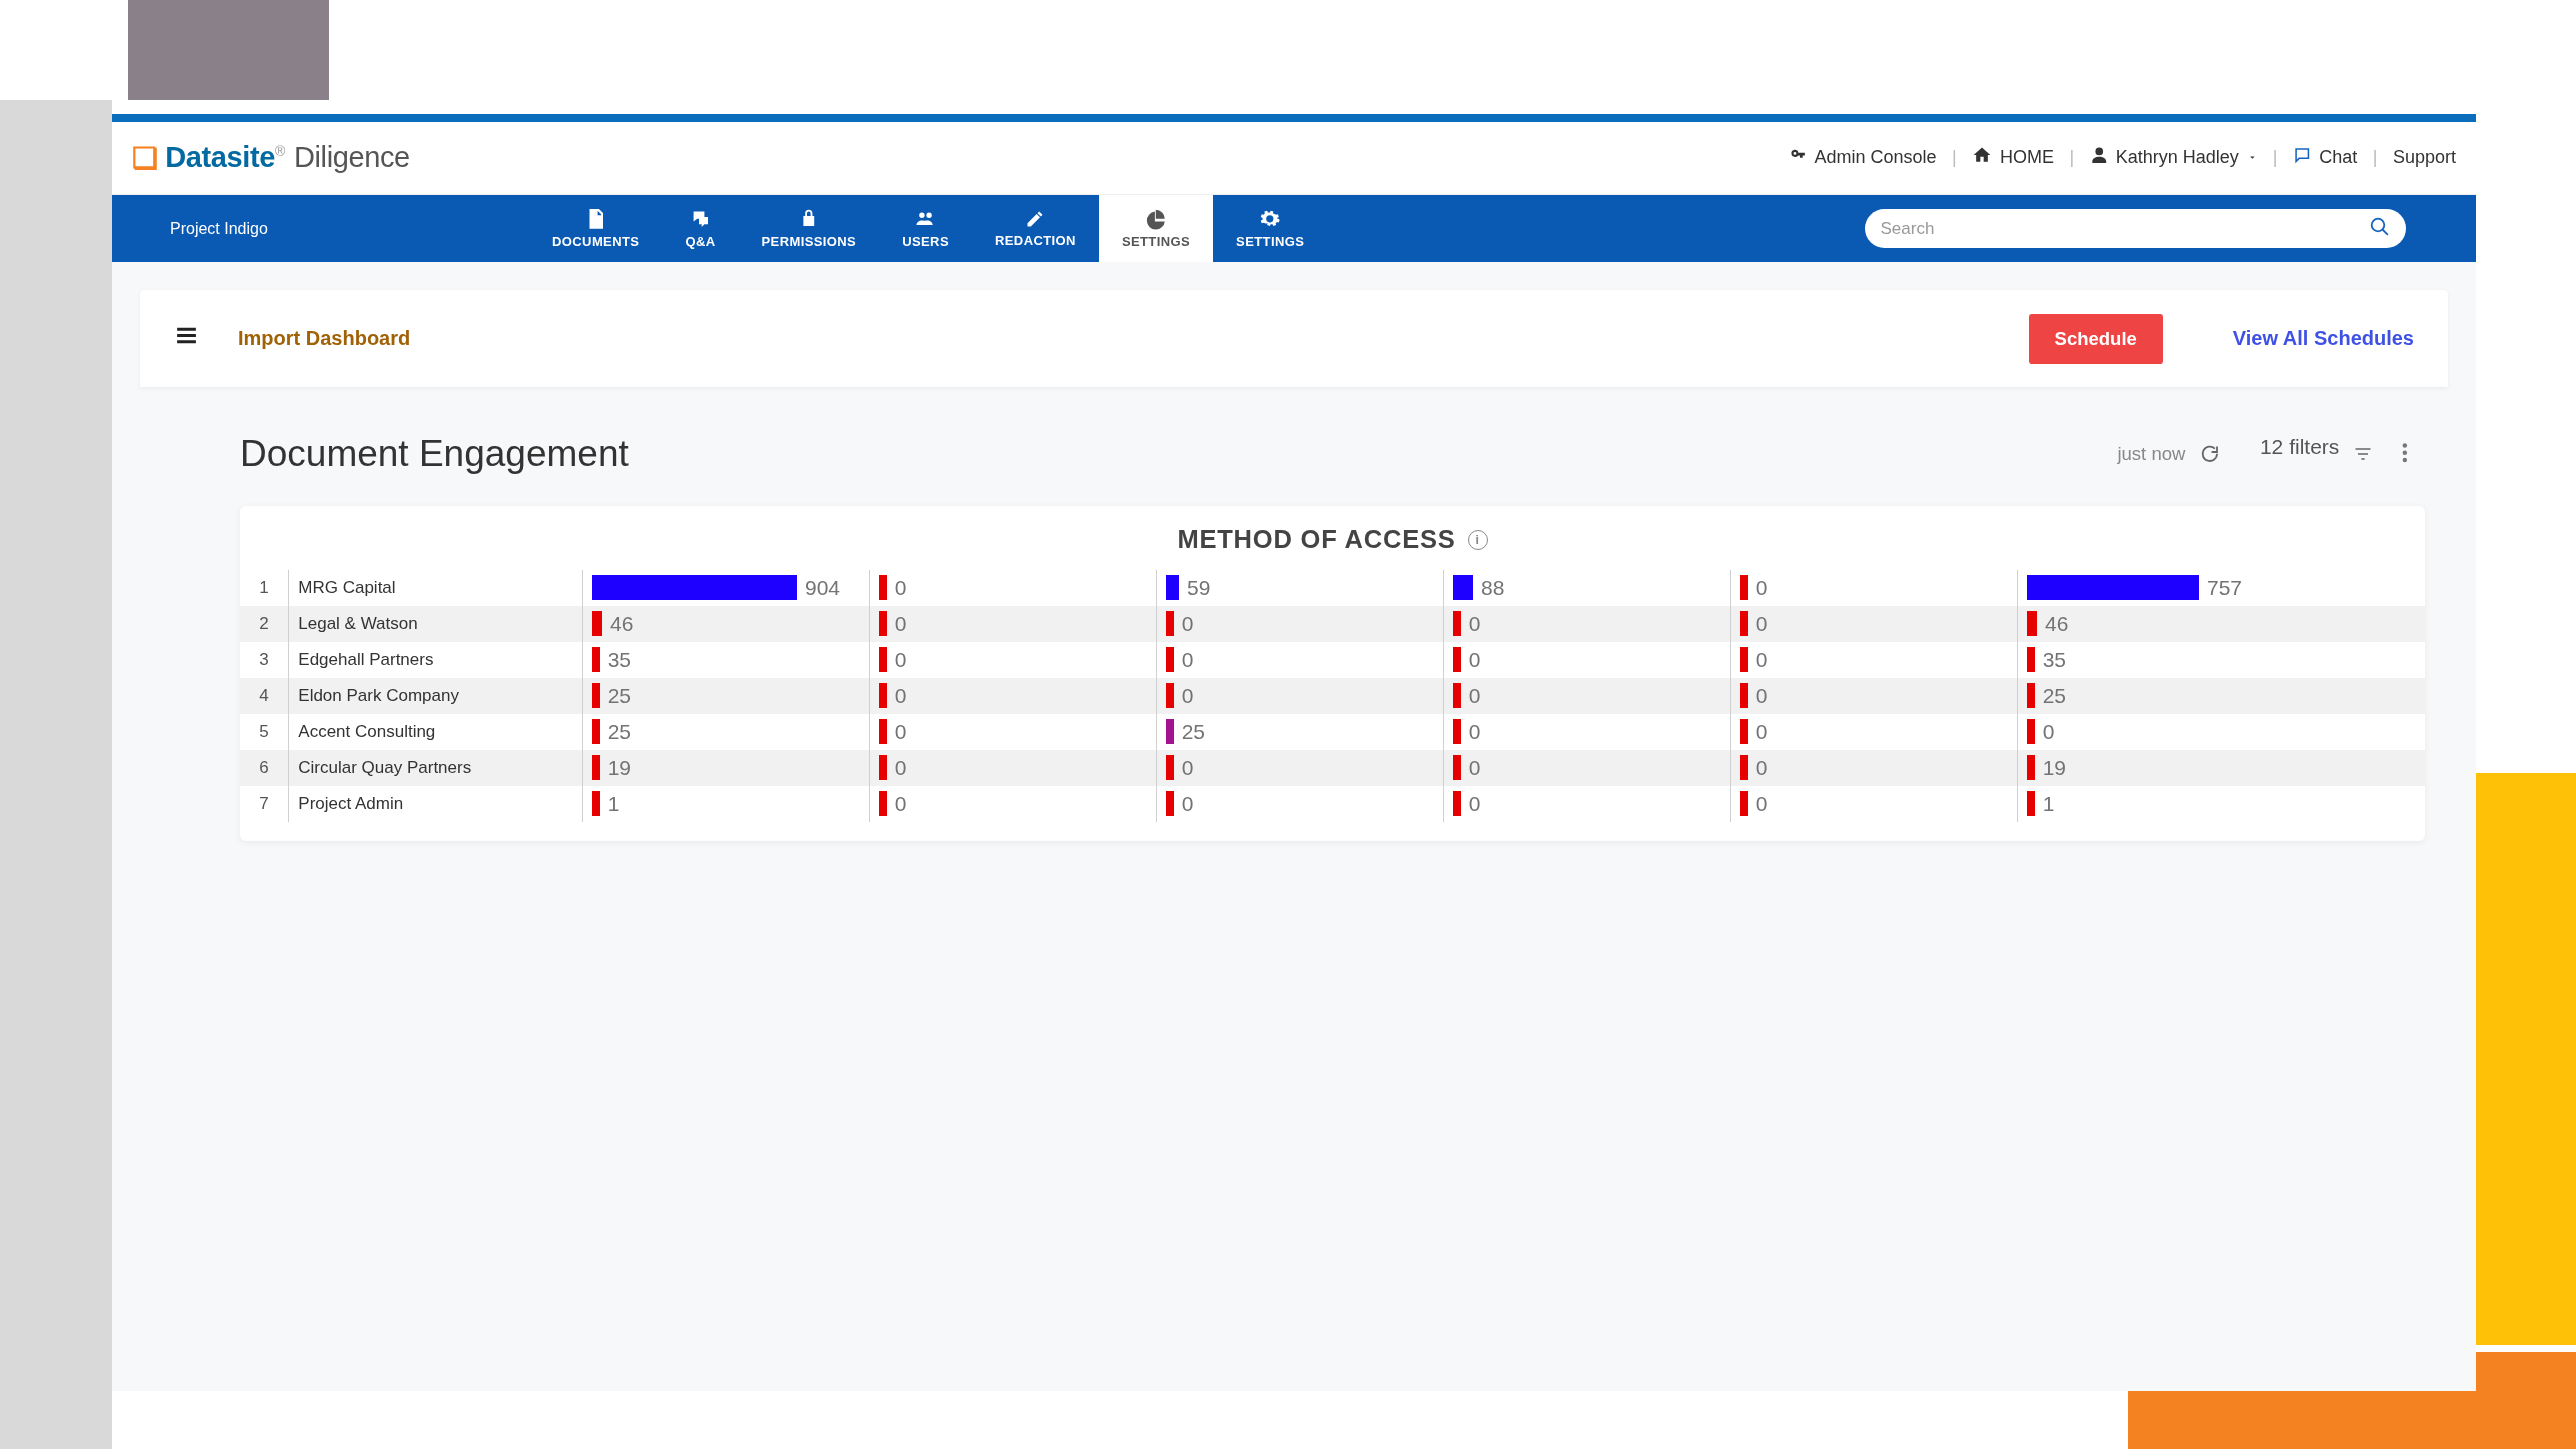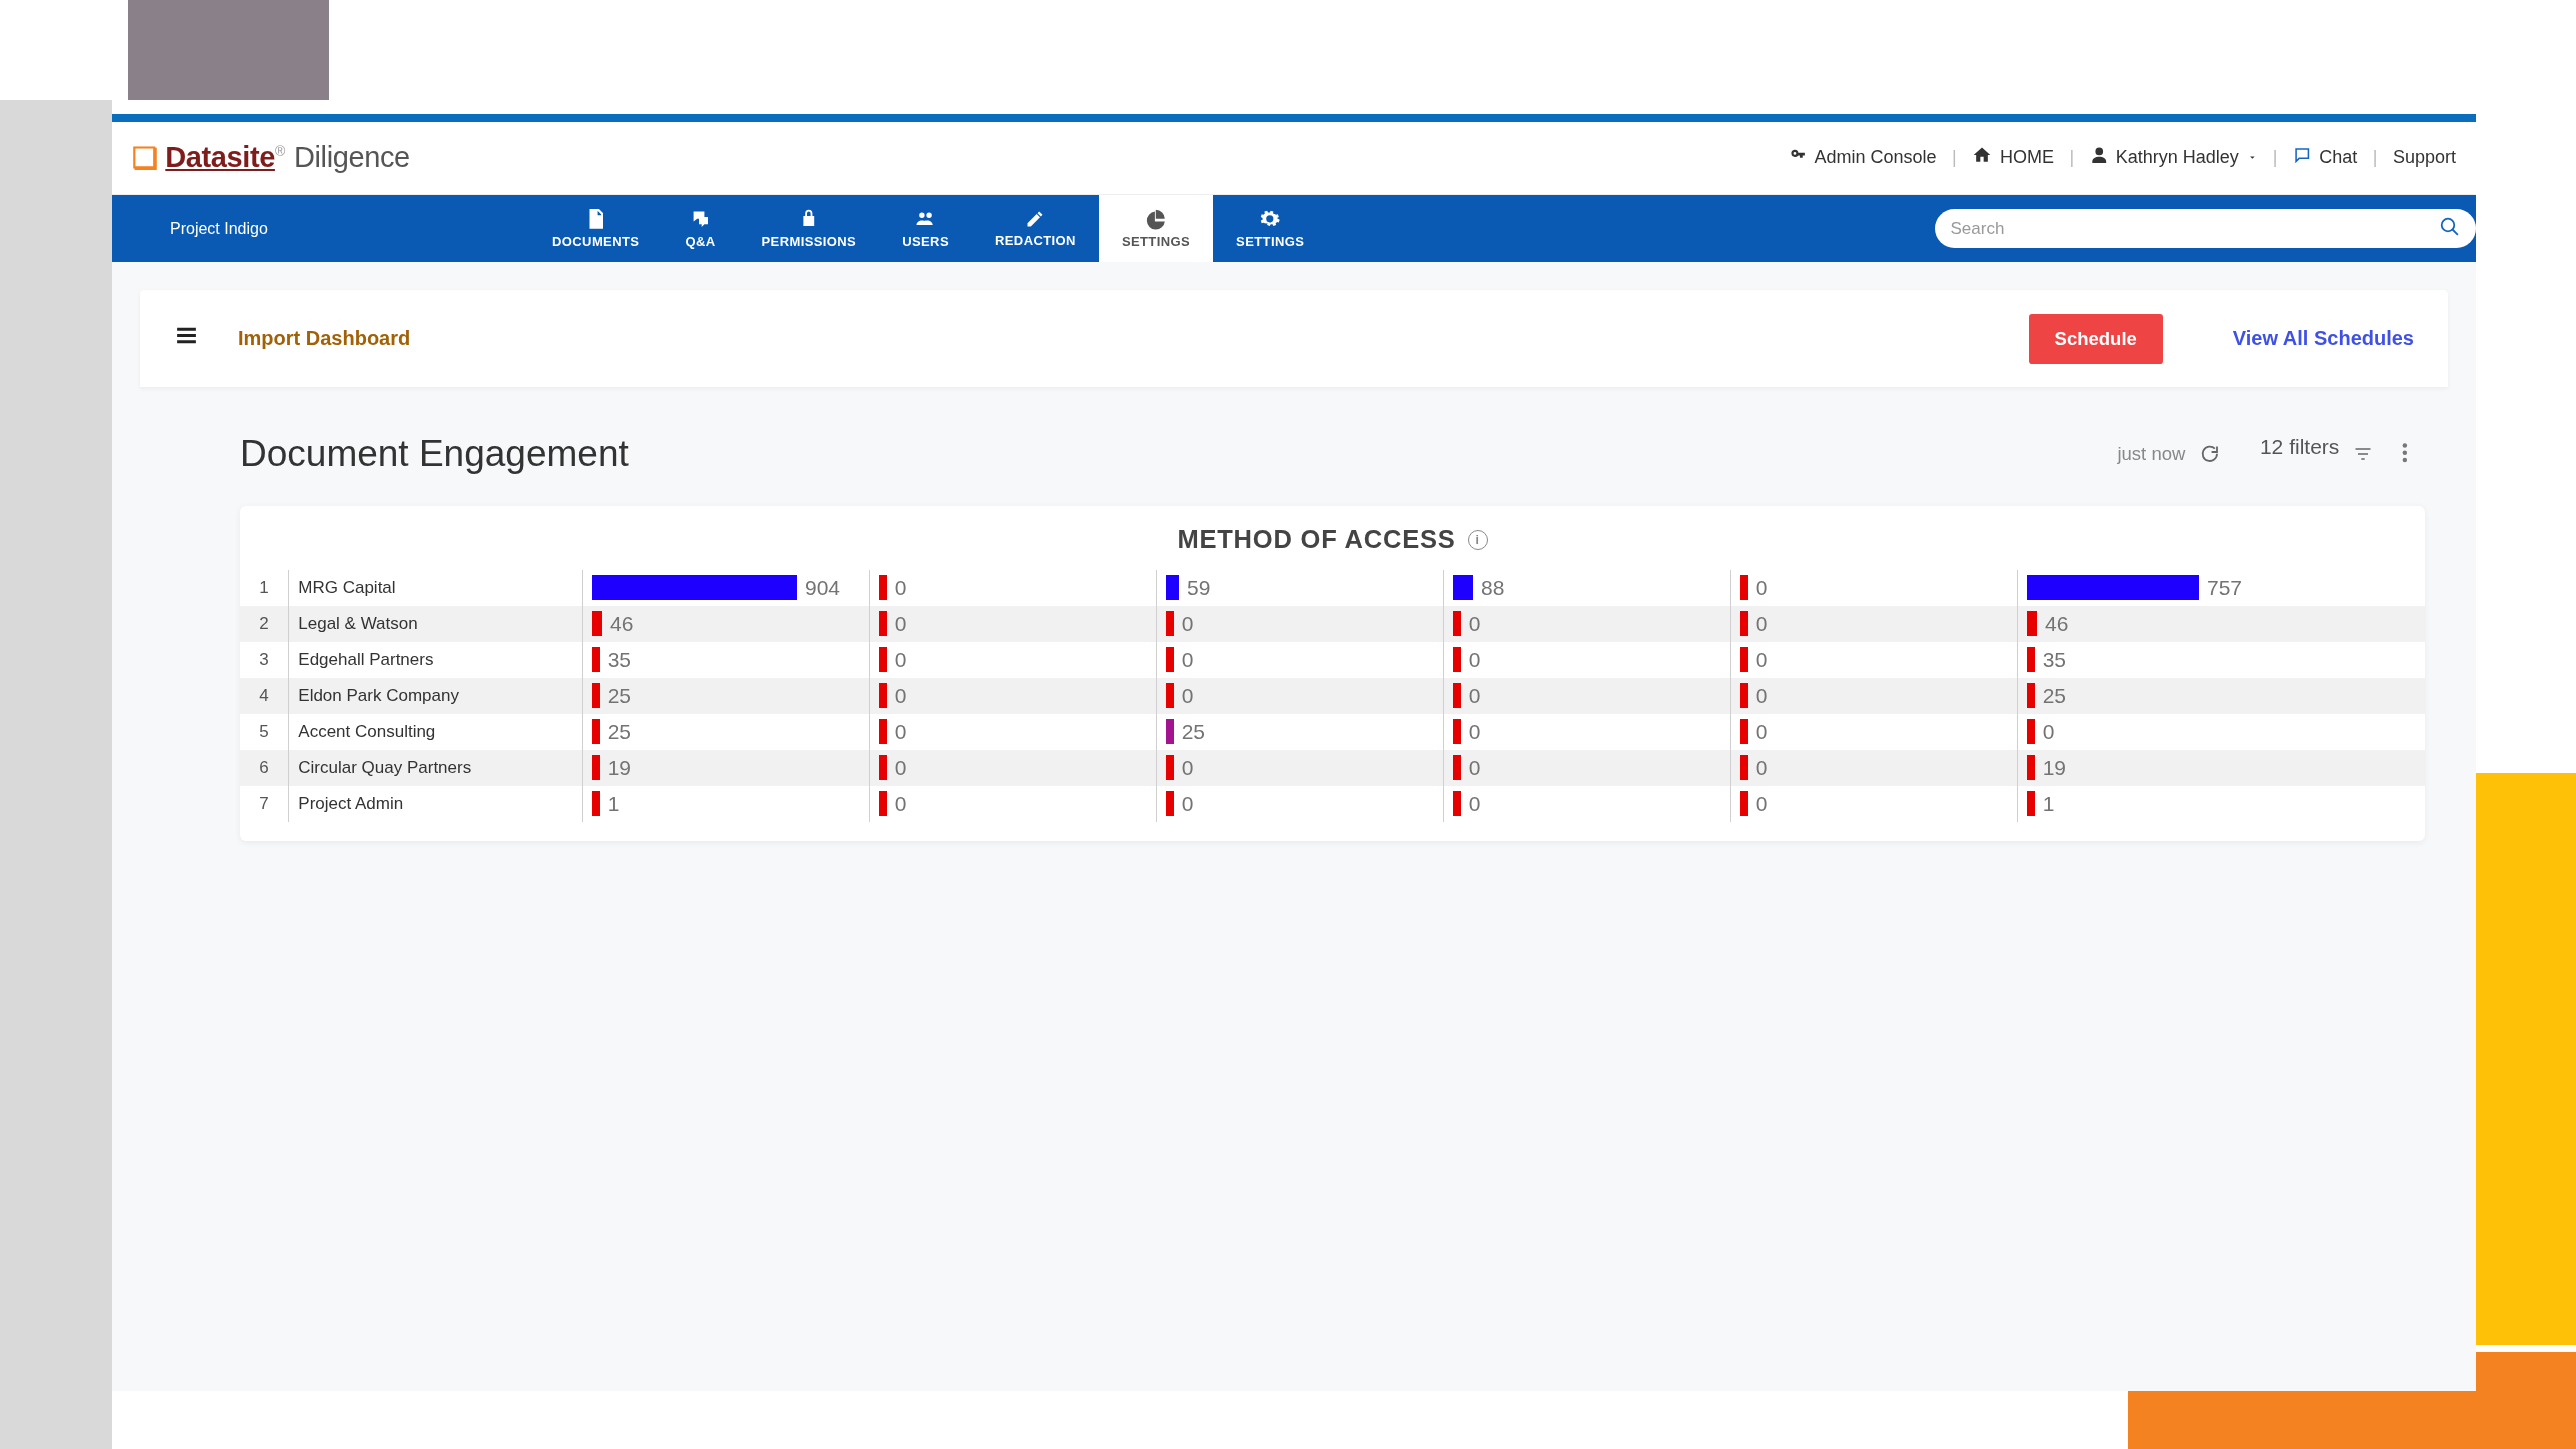--- a/index.html
+++ b/index.html
@@ -11,36 +11,36 @@
   .deco-yellow { position: absolute; top: 773px; right: 0; width: 100px; height: 572px; background: #ffc107; }
   .deco-orange { position: absolute; bottom: 0; right: 0; width: 448px; height: 97px; background: #f58220; }
 
   .app-frame { position: absolute; top: 114px; left: 112px; right: 100px; bottom: 58px; background: #fff; }
   .blue-strip { height: 7.7px; background: #0a6ebd; }
 
   
   .header { display: flex; align-items: center; justify-content: space-between; padding: 0 20px; height: 73px; border-bottom: 0.8px solid #eee; }
   .logo { display: flex; align-items: center; gap: 7.7px; font-size: 29px; letter-spacing: -0.4px; }
   .logo-mark { color: #f58220; font-weight: 900; font-size: 29px; }
-  .logo-name { font-weight: 700; color: #7f1d1d; text-decoration: underline; }
+  .logo-name { font-weight: 700; color: #0369a1; }
   .logo-sub { font-weight: 300; color: #555; margin-left: 1.5px; }
   .header-links { display: flex; align-items: center; gap: 15.5px; font-size: 18px; color: #333; font-weight: 500; }
   .header-links .sep { color: #bbb; }
   .header-links a, .header-links span.link { color: #333; text-decoration: none; display: inline-flex; align-items: center; gap: 7.7px; cursor: pointer; }
   .header-links .chat { color: #1565c0; }
   
   
   .nav { background: #0a5ab4; height: 68px; display: flex; align-items: stretch; color: #fff; }
   .project-name { display: flex; align-items: center; padding: 0 39px 0 58px; font-size: 16px; font-weight: 500; min-width: 417px; }
   .nav-tabs { display: flex; align-items: stretch; }
   .nav-tab { display: flex; flex-direction: column; align-items: center; justify-content: center; padding: 0 23px; font-size: 13px; font-weight: 600; cursor: pointer; gap: 1.5px; letter-spacing: 0.4px; }
   .nav-tab.active { background: #fff; color: #555; }
   .nav-tab svg { fill: currentColor; }
   .nav-spacer { flex: 1; }
-  .search-wrap { display: flex; align-items: center; }
+  .search-wrap { display: flex; align-items: center; padding-right: 70px; }
   .search { background: #fff; border-radius: 23px; height: 39px; width: 541px; display: flex; align-items: center; padding: 0 15.5px; gap: 7.7px; }
   .search input { flex: 1; border: none; outline: none; font-size: 17px; color: #999; }
   .search input::placeholder { color: #999; }
   
   
   .content { background: #f7f8fa; position: absolute; top: 148px; left: 0; right: 0; bottom: 0; padding: 28px 28px 0 28px; }
   .toolbar { background: #fff; border-radius: 4.6px 4.6px 0 0; box-shadow: 0 1.5px 4.6px rgba(0,0,0,0.05); height: 97px; display: flex; align-items: center; padding: 0 34px; gap: 39px; }
   .toolbar .hamburger { font-size: 29px; color: #333; cursor: pointer; }
   .toolbar .import { color: #a16207; font-weight: 700; font-size: 20px; cursor: pointer; }
   .toolbar-spacer { flex: 1; }

